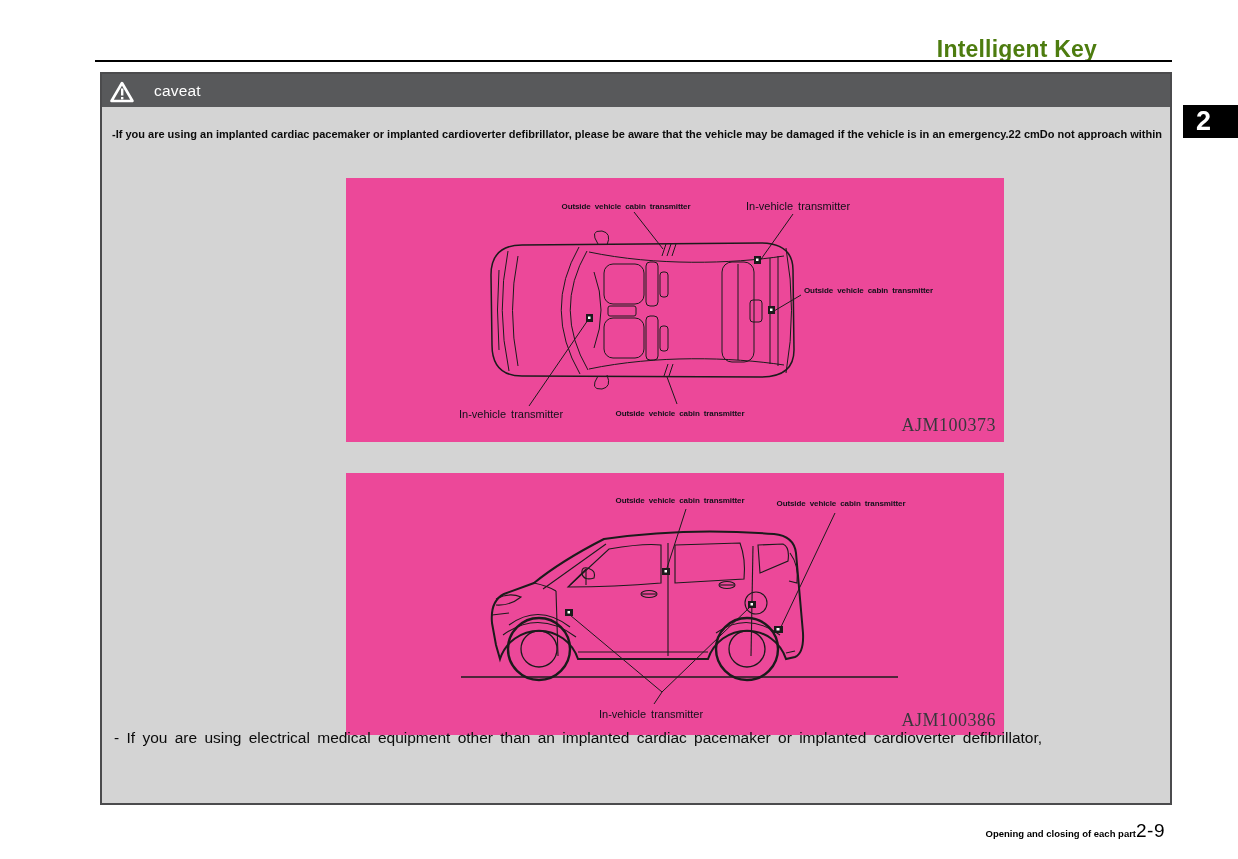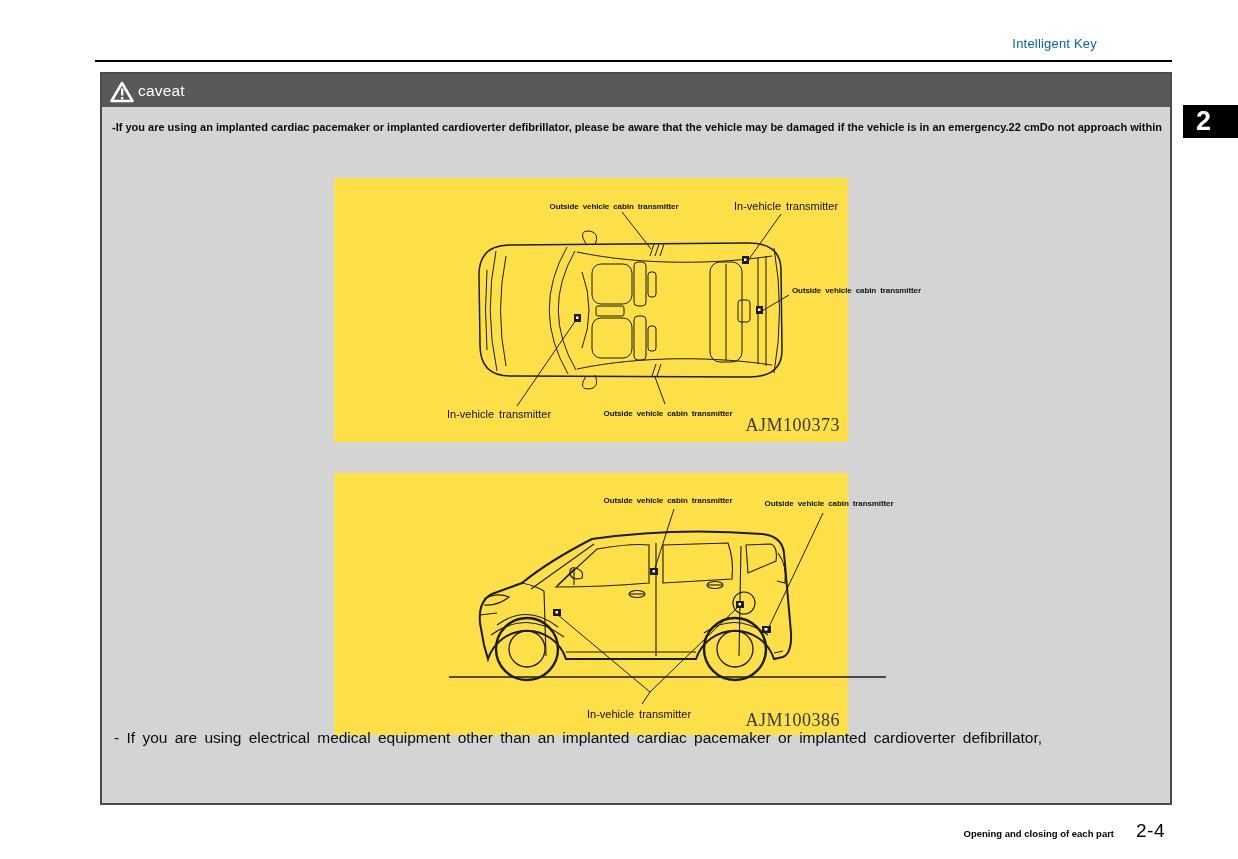--- a/index.html
+++ b/index.html
@@ -7,51 +7,51 @@
   .page {
     position: relative;
     width: 1238px; height: 859px;
     background: #ffffff;
     font-family: "Liberation Sans", sans-serif;
     color: #111;
     overflow: hidden;
   }
   .doc-title {
     position: absolute; top: 36px; right: 141px;
-    font-size: 13px; letter-spacing: 0.2px; color: #0369a1;
+    font-size: 23px; letter-spacing: 0.2px; color: #4d7c0f; font-weight: bold;
   }
   .title-rule {
     position: absolute; top: 60px; left: 95px;
     width: 1077px; height: 2px; background: #000;
   }
   .caveat-box {
     position: absolute; left: 100px; top: 72px;
     width: 1072px; height: 733px;
     border: 2px solid var(--caveat-border, #4b4b4d);
     background: var(--caveat-body-bg, #d4d4d4);
   }
   .caveat-header {
     position: absolute; left: 0; top: 0; right: 0; height: 33px;
     background: var(--caveat-header-bg, #58595b);
     display: flex; align-items: center; padding-left: 7px;
   }
   .caveat-header .warn-icon { width: 26px; height: 24px; margin-top: 2px; }
   .caveat-title {
-    color: #fff; font-size: 15.5px; margin-left: 3px; letter-spacing: 0.2px;
+    color: #fff; font-size: 15.5px; margin-left: 19px; letter-spacing: 0.2px;
   }
   .caveat-line-small {
-    position: absolute; left: 10px; top: 47px;
+    position: absolute; left: 10px; top: 54px;
     font-size: 11px; font-weight: 600; color: #0b0b0b; white-space: nowrap;
   }
   .caveat-line-main {
     position: absolute; left: 27px; top: 59px;
     font-size: 15.5px; color: #0b0b0b; word-spacing: 4px; white-space: nowrap;
   }
   .figure {
-    position: absolute; left: 232px; width: 514px; background: #fde047;
+    position: absolute; left: 244px; width: 658px; background: #ec4899;
   }
   .figure.fig1 { top: 104px; height: 264px; }
   .figure.fig2 { top: 399px; height: 262px; }
   .figure svg { position: absolute; left: 0; top: 0; }
   .fig-label {
     position: absolute; color: #101018; white-space: nowrap;
   }
   .fig-label.small { font-size: 8px; font-weight: 700; letter-spacing: -0.1px; word-spacing: 2px; }
   .fig-label.big { font-size: 11px; font-weight: 400; word-spacing: 2px; }
   .fig-label.centered { transform: translateX(-50%); }
@@ -73,21 +73,21 @@
   .section-tab {
     position: absolute; left: 1183px; top: 105px;
     width: 55px; height: 33px;
     background: var(--tab-bg, #000);
     color: #fff; font-size: 27px; font-weight: 700;
     display: flex; align-items: center; padding-left: 13px;
     line-height: 1;
   }
   .footer {
     position: absolute; top: 820px; right: 73px;
-    display: flex; align-items: baseline; gap: 22px;
+    display: flex; align-items: baseline; gap: 0;
   }
   .footer-section { font-size: 9.5px; font-weight: 700; color: #000; }
   .footer-page { font-size: 19px; font-weight: 500; color: #000; letter-spacing: 0.5px; }
   .diagram-stroke { fill: none; stroke: #1b1b1b; }
 </style>
 </head>
 <body>
 
 <div class="page">
 
@@ -256,16 +256,16 @@
     <div class="item2-title">- If you are using electrical medical equipment other than an implanted cardiac pacemaker or implanted cardioverter defibrillator,</div>
 
   </div>
 
   <div class="section-tab">
     <span>2</span>
   </div>
 
   <div class="footer">
     <span class="footer-section">Opening and closing of each part</span>
-    <span class="footer-page">2-4</span>
+    <span class="footer-page">2-9</span>
   </div>
 
 </div>
 
 </body></html>

